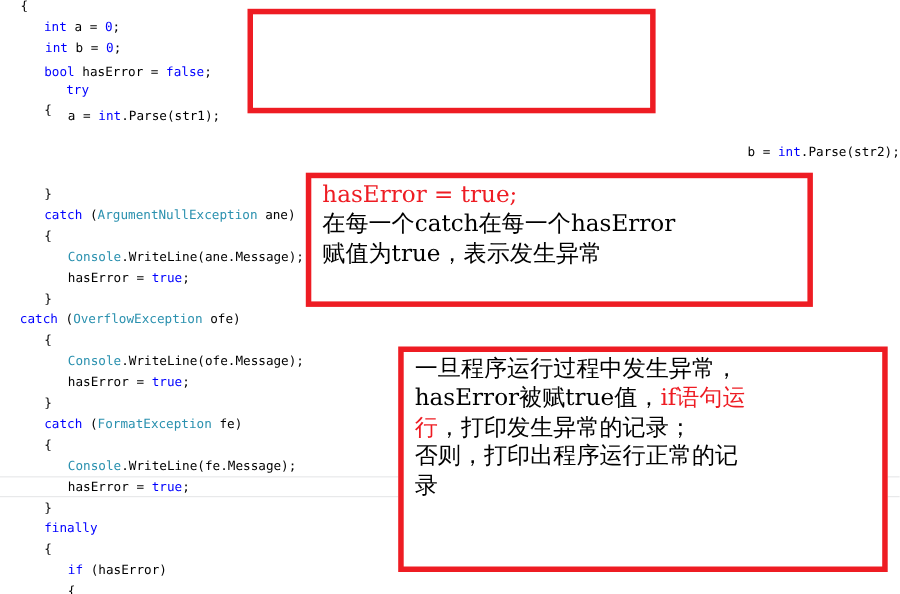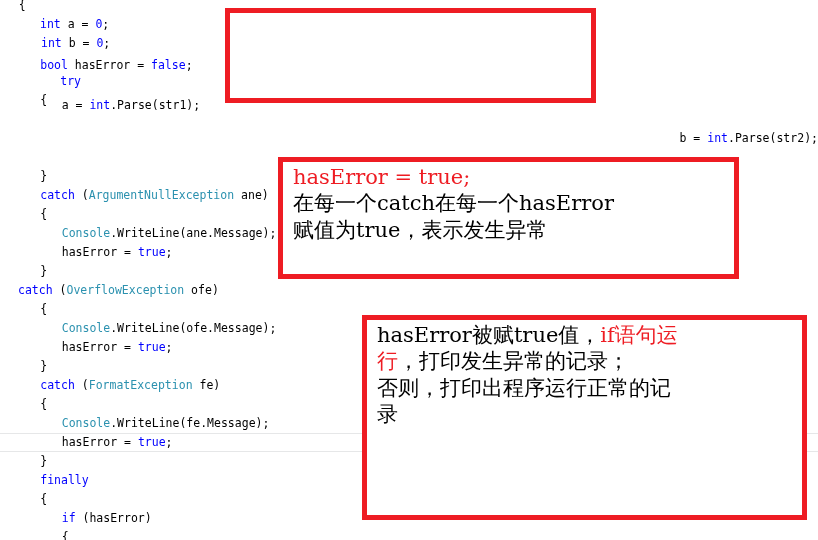--- a/index.html
+++ b/index.html
@@ -132,17 +132,18 @@
 </div>
 
 <div class="annot" id="annot-1" style="border-color: rgb(238, 28, 35);">
   </div>
 <div class="annot" id="annot-2" style="border-color: rgb(238, 28, 35);">
     <div class="ln"><span class="serif-red">hasError = true;</span></div>
     <div class="ln"><span class="cjk">在每一个</span><span class="serif-black">catch</span><span class="cjk">在每一个</span><span class="serif-black">hasError</span></div>
     <div class="ln"><span class="cjk">赋值为</span><span class="serif-black">true</span><span class="cjk">，表示发生异常</span></div>
   </div>
 <div class="annot" id="annot-3" style="border-color: rgb(238, 28, 35);">
+    <div class="ln"><span class="cjk">一旦程序运行过程中发生异常，</span></div>
     <div class="ln"><span class="serif-black">hasError</span><span class="cjk">被赋</span><span class="serif-black">true</span><span class="cjk">值，</span><span class="serif-red">if</span><span class="cjk-red">语句运</span></div>
     <div class="ln"><span class="cjk-red">行</span><span class="cjk">，打印发生异常的记录；</span></div>
     <div class="ln"><span class="cjk">否则，打印出程序运行正常的记</span></div>
     <div class="ln"><span class="cjk">录</span></div>
   </div>
 
 </body></html>

